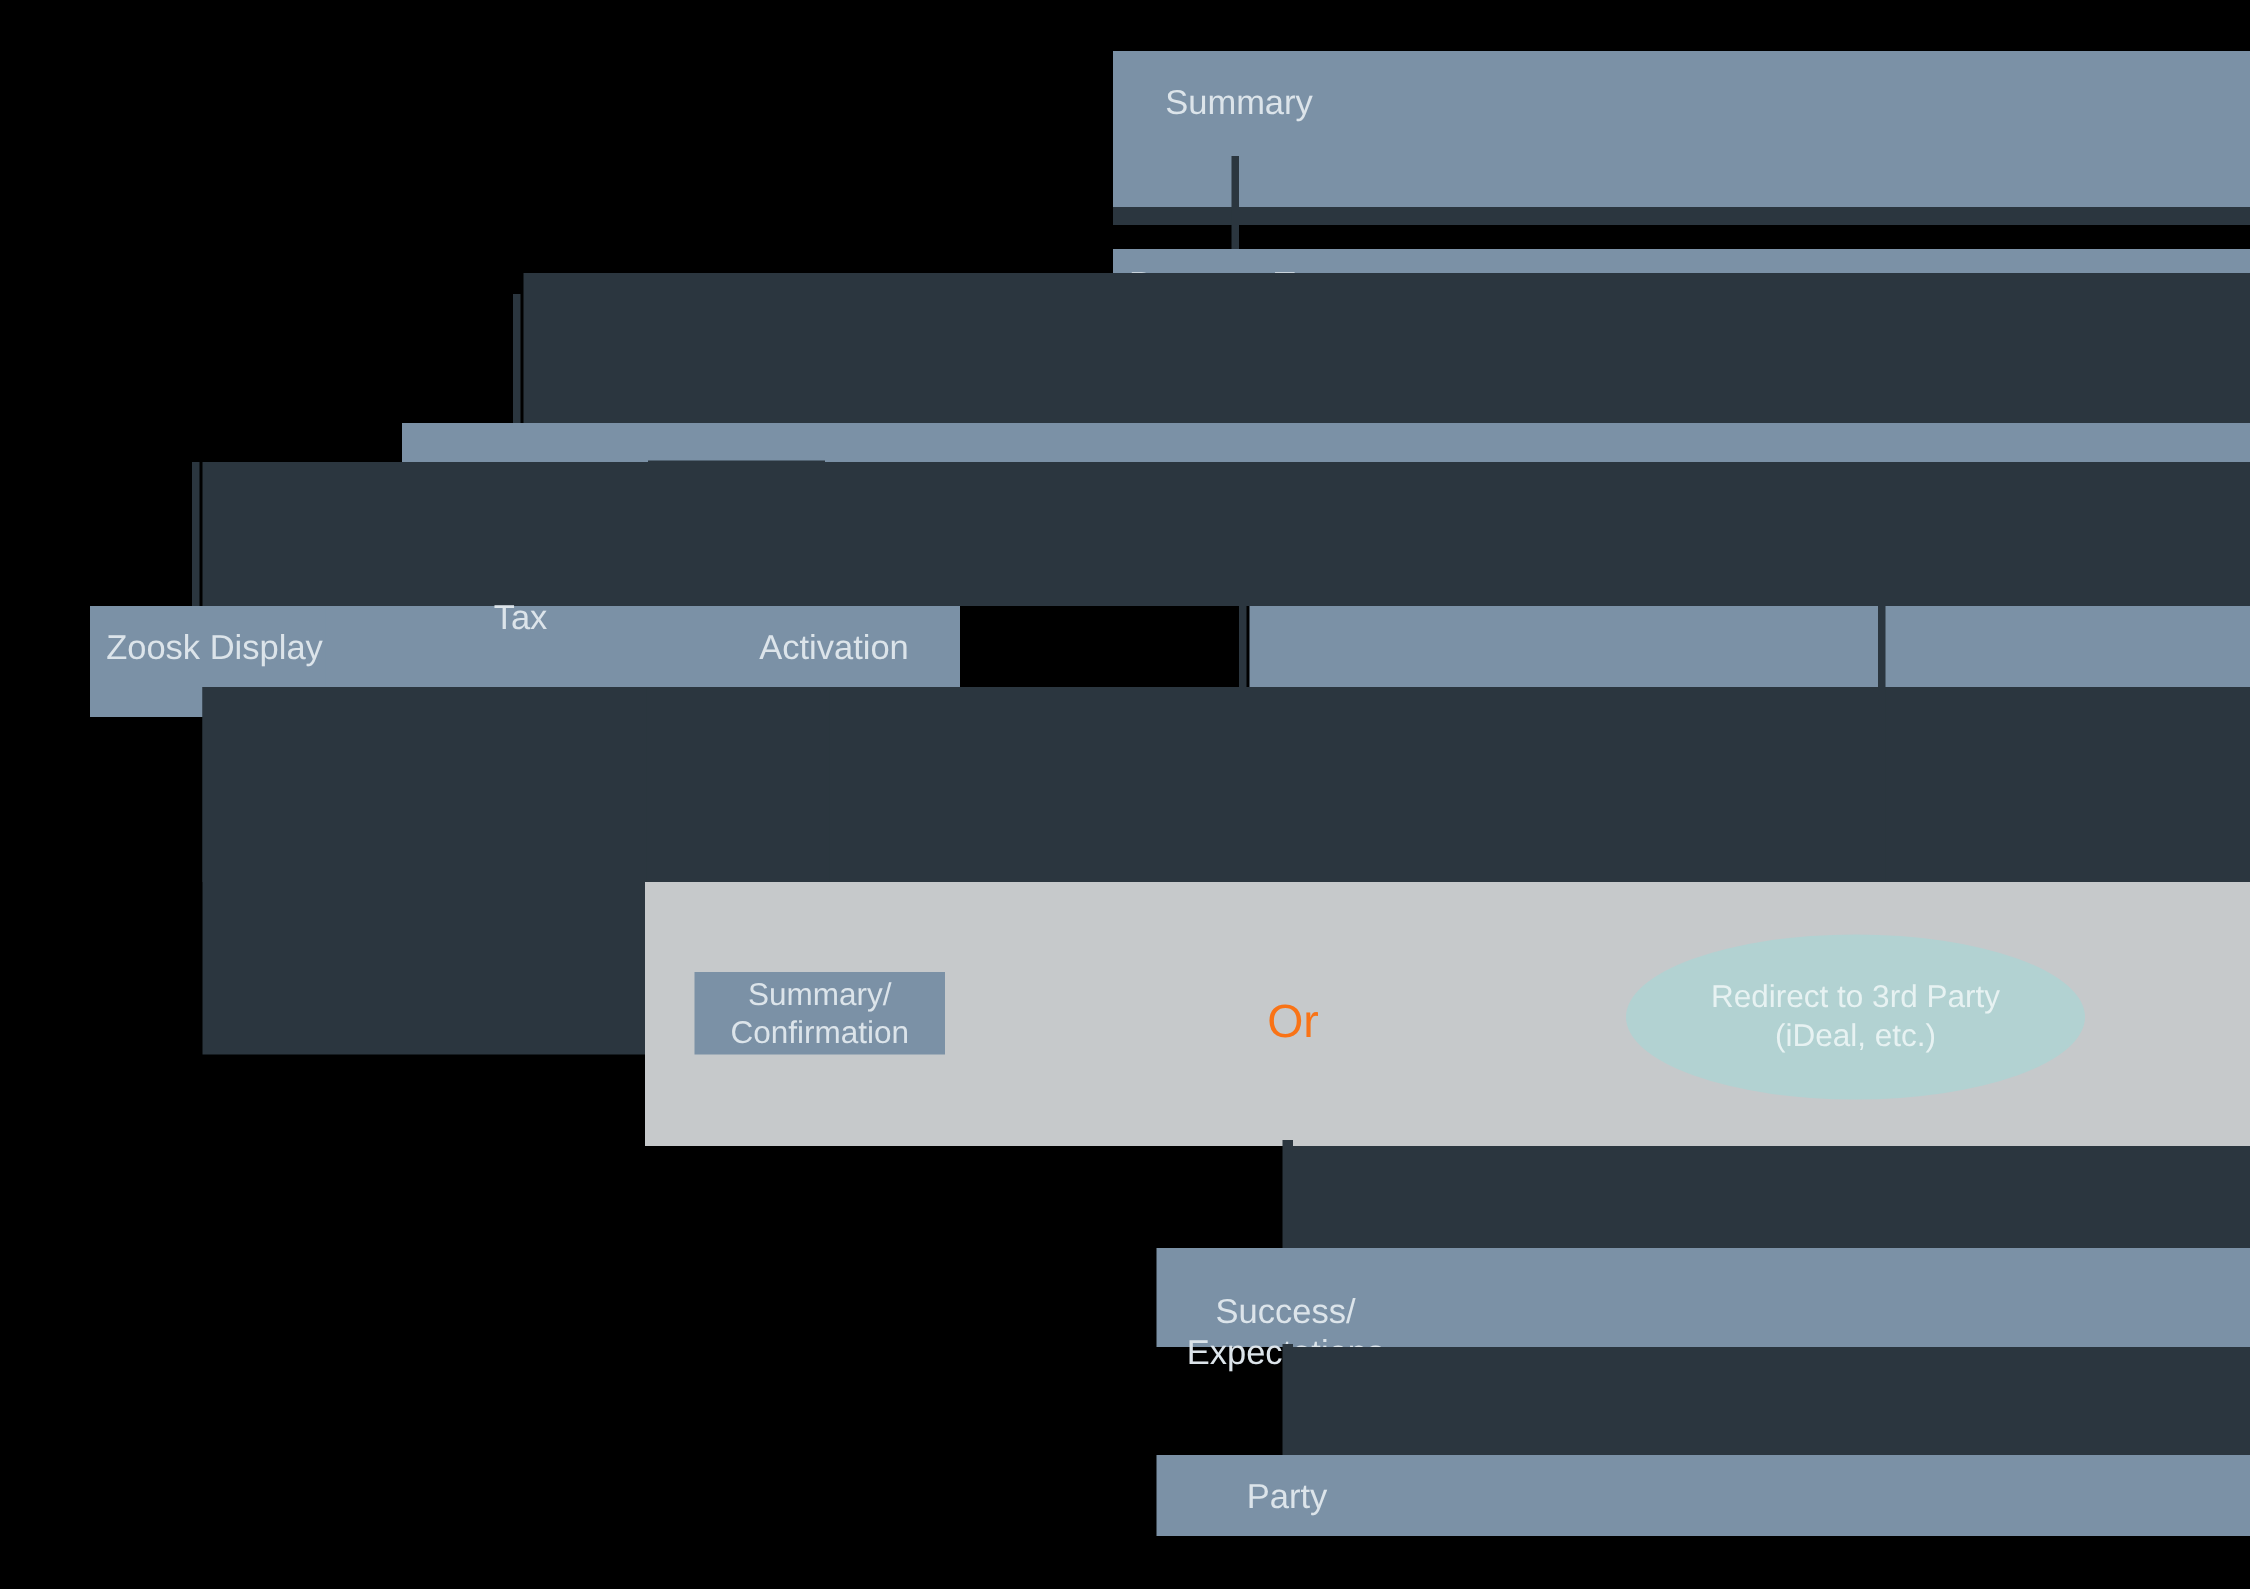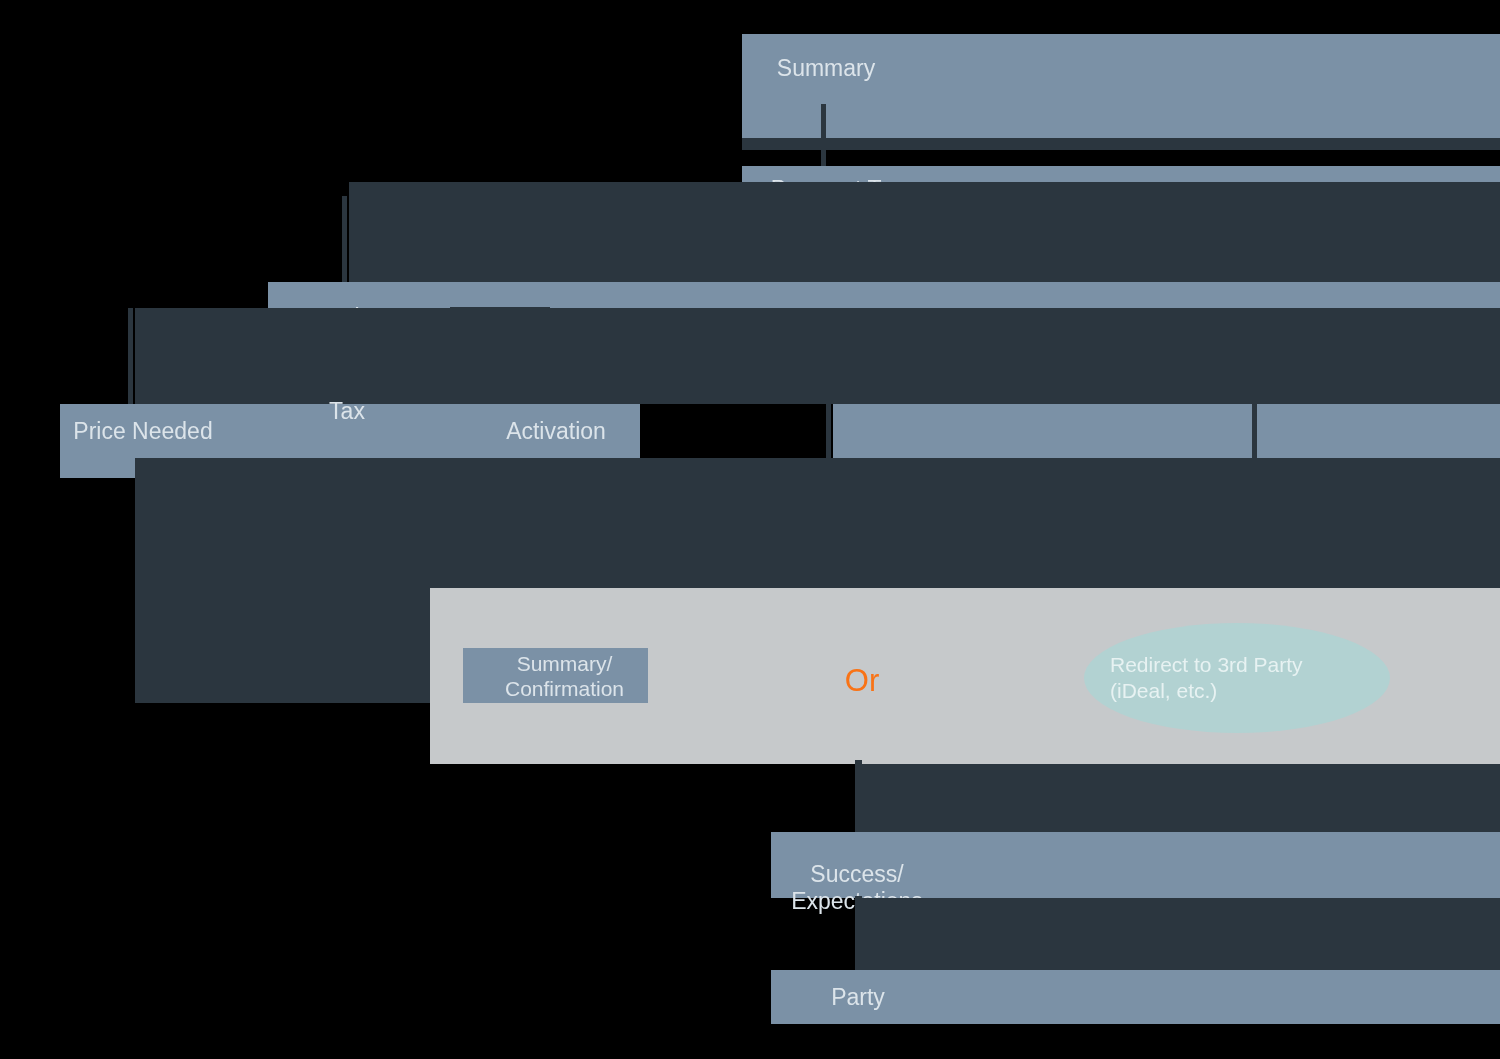--- a/index.html
+++ b/index.html
@@ -26,36 +26,36 @@
     position: absolute;
     color: #DCE4EA;
     font-size: 23px;
     line-height: 27px;
     display: flex;
     align-items: center;
     justify-content: center;
     text-align: center;
     white-space: pre-line;
   }
-  .label.on-light { background: #7B91A6; padding-left: 18px; }
+  .label.on-light { background: #7B91A6; }
   .label.plain { background: transparent; }
 
   .connector {
     position: absolute;
     background: #2B363F;
   }
 
   .ellipse {
     position: absolute;
     background: #B2D2D2;
     border-radius: 50%;
     display: flex;
     align-items: center;
     justify-content: center;
-    text-align: left;
+    text-align: center;
     color: #E7F2F2;
     font-size: 21px;
     line-height: 26px;
     padding: 0 26px;
     box-sizing: border-box;
   }
 
   .or-text {
     position: absolute;
     color: #f97316;
@@ -95,21 +95,21 @@
   <div class="panel light" style="left:350px; top:335px; width:200px; height:45px;"></div>
   <div class="connector" style="left:342px; top:196px; width:5px; height:90px;"></div>
   <div class="connector" style="left:345px; top:340px; width:5px; height:50px;"></div>
   <div class="label on-light" style="left:268px; top:282px; width:164px; height:71px;">Plans</div>
 
   <div class="panel dark" style="left:135px; top:308px; width:1365px; height:96px;"></div>
   <div class="connector" style="left:128px; top:308px; width:5px; height:96px;"></div>
 
   <div class="panel light" style="left:60px; top:404px; width:580px; height:54px;"></div>
   <div class="panel light" style="left:60px; top:404px; width:157px; height:74px;"></div>
-  <div class="label plain" style="left:60px; top:412px; width:166px; height:38px;">Price Needed</div>
+  <div class="label plain" style="left:60px; top:412px; width:166px; height:38px;">Zoosk Display</div>
   <div class="label plain" style="left:290px; top:392px; width:114px; height:38px;">Tax</div>
   <div class="label plain" style="left:466px; top:412px; width:180px; height:38px;">Activation</div>
 
   <div class="panel dark" style="left:135px; top:458px; width:1365px; height:130px;"></div>
   <div class="panel dark" style="left:135px; top:458px; width:296px; height:245px;"></div>
   <div class="connector" style="left:553px; top:458px; width:5px; height:132px;"></div>
   <div class="connector" style="left:1252px; top:458px; width:5px; height:132px;"></div>
 
   <div class="panel gray" style="left:430px; top:588px; width:1070px; height:176px;"></div>
   <div class="label on-light" style="left:463px; top:648px; width:167px; height:55px; font-size:21px; line-height:25px;">Summary/

